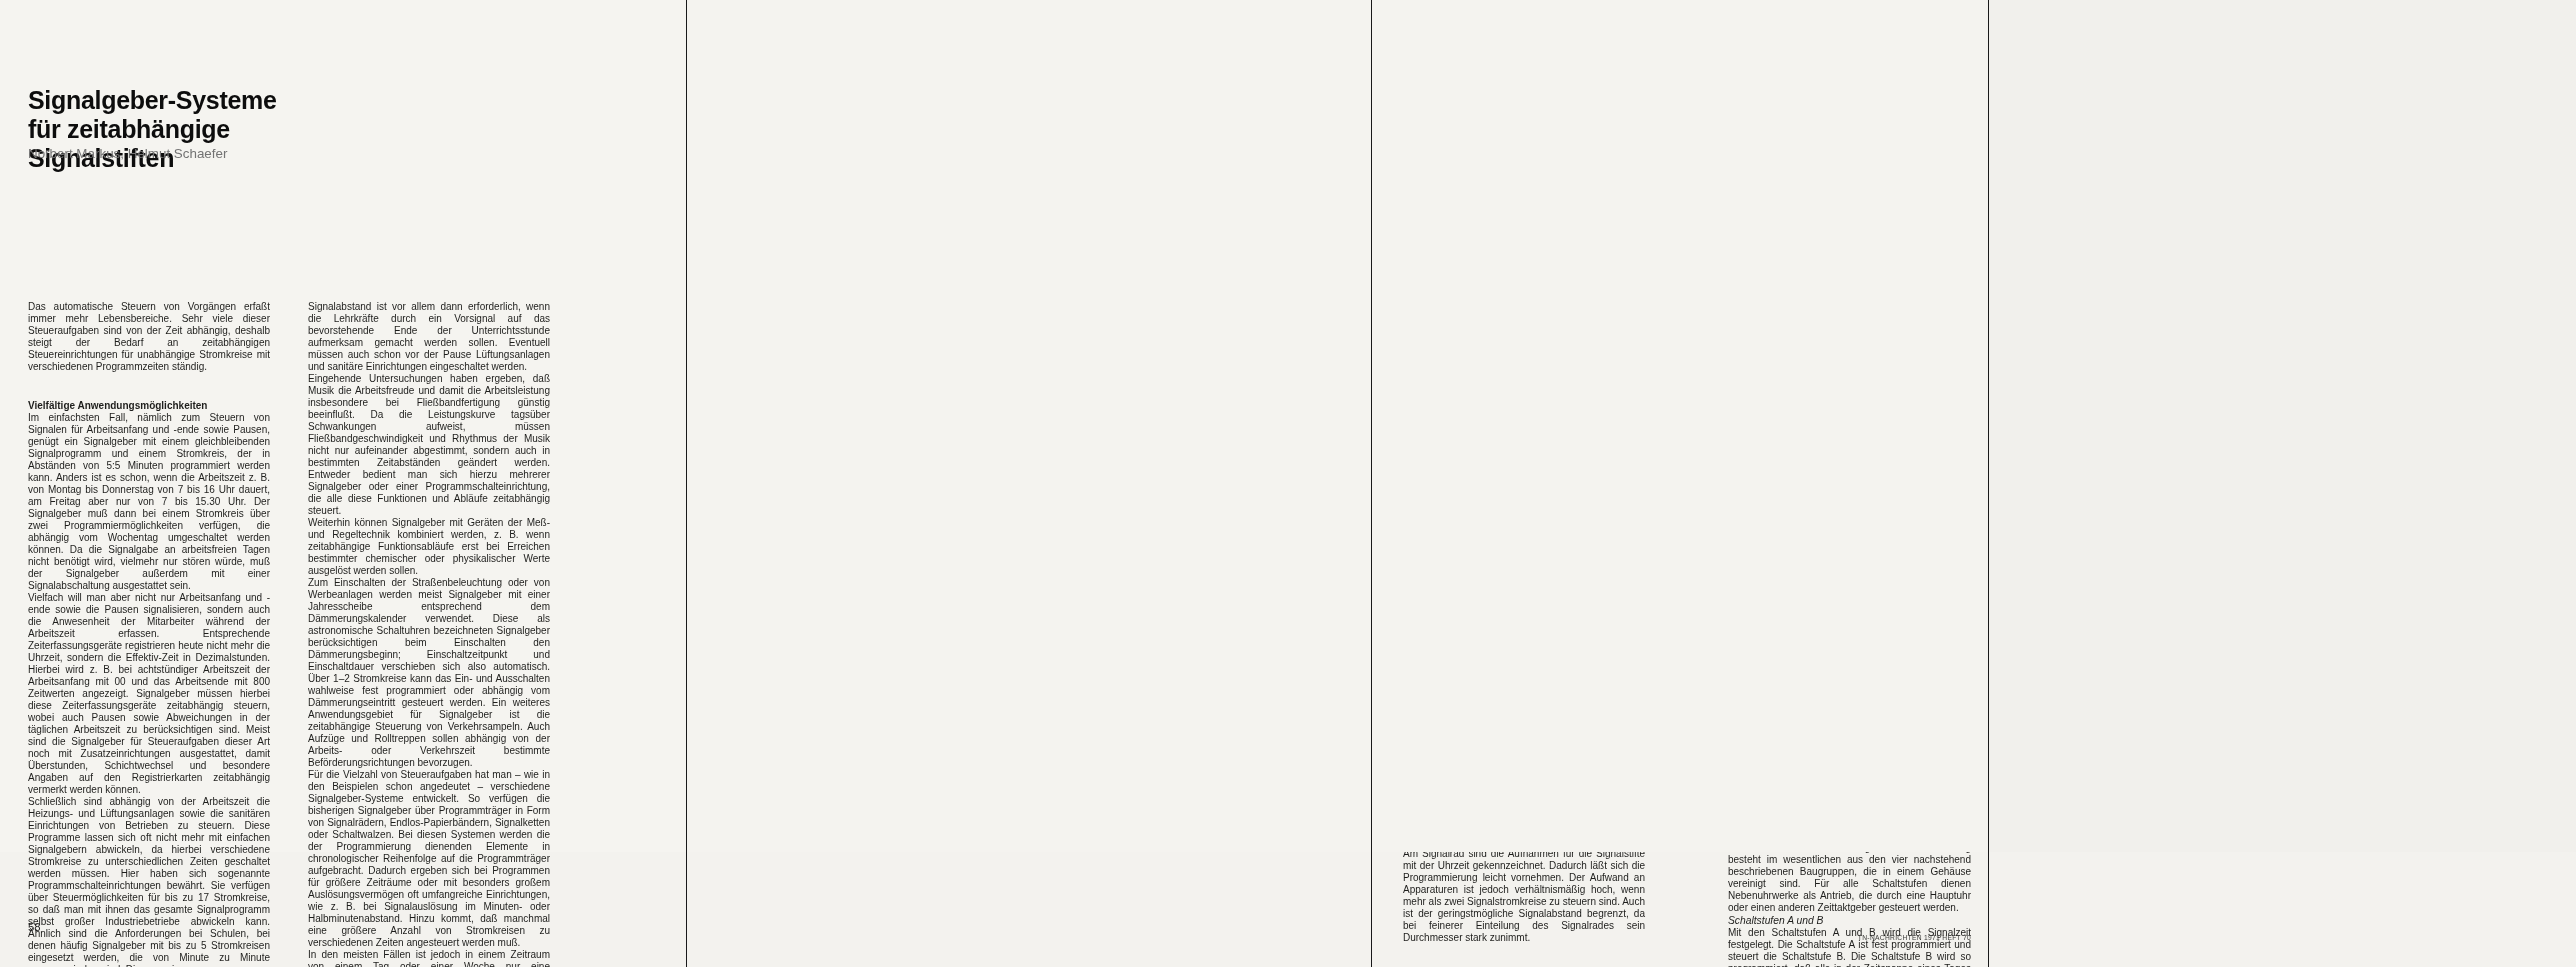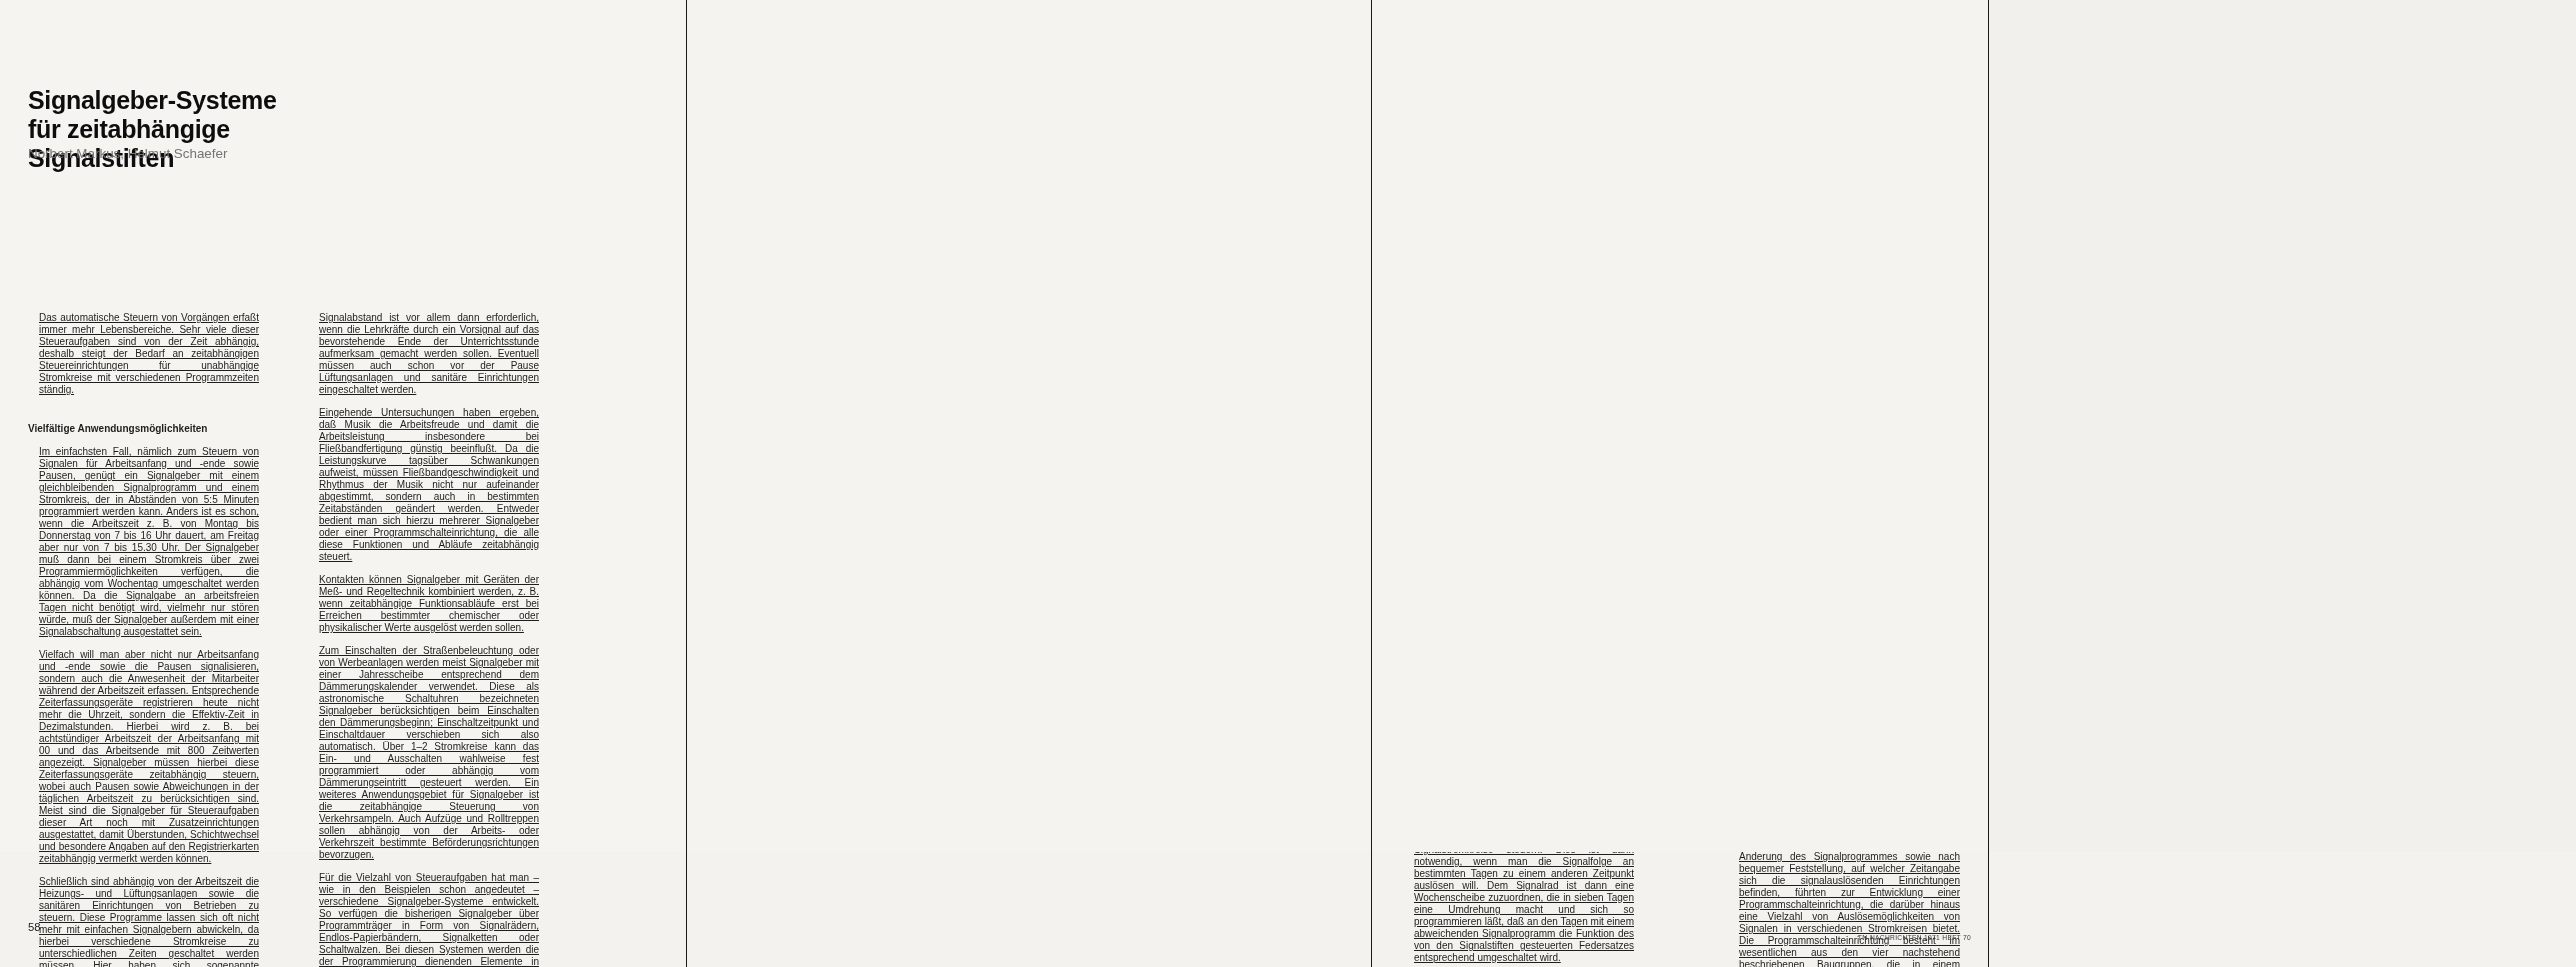--- a/index.html
+++ b/index.html
@@ -13,21 +13,21 @@
   .divider{position:absolute;top:0;height:968px;width:1px;background:#19191a;}
   .article-title{
     position:absolute;left:28px;top:86px;width:319px;
     font-size:25px;line-height:29px;font-weight:bold;letter-spacing:-0.3px;color:#0d0d0d;
   }
   .authors{position:absolute;left:28px;top:146px;font-size:13.4px;color:#737373;}
   .col{
     position:absolute;text-align:justify;
     font-size:10px;line-height:12px;color:#1e1e1c;
   }
-  .col p{margin:11px;text-decoration:underline;}
+  .col p{margin:0;}
   .col .b-lead{margin-bottom:16.5px;}
   .col .b-h{font-weight:bold;font-size:10px;margin-top:27px;}
   .col .b-hi{font-style:italic;font-size:10.3px;margin-top:1px;}
   .page-number{position:absolute;left:28px;top:921px;font-size:11.3px;color:#222;}
   .journal-footer{position:absolute;font-size:6.7px;letter-spacing:0.3px;color:#3a3a38;}
   .journal-footer.f-p2{left:1041px;width:243px;top:934px;text-align:right;}
 </style>
 </head>
 <body>
 
@@ -40,21 +40,21 @@
   <div class="col" style="left:28px;top:301px;width:242px;">
       <p class="b-lead">Das automatische Steuern von Vorgängen erfaßt immer mehr Lebensbereiche. Sehr viele dieser Steueraufgaben sind von der Zeit abhängig, deshalb steigt der Bedarf an zeitabhängigen Steuereinrichtungen für unabhängige Stromkreise mit verschiedenen Programmzeiten ständig.</p>
       <div class="b-h">Vielfältige Anwendungsmöglichkeiten</div>
       <p class="b-p">Im einfachsten Fall, nämlich zum Steuern von Signalen für Arbeitsanfang und -ende sowie Pausen, genügt ein Signalgeber mit einem gleichbleibenden Signalprogramm und einem Stromkreis, der in Abständen von 5:5 Minuten programmiert werden kann. Anders ist es schon, wenn die Arbeitszeit z. B. von Montag bis Donnerstag von 7 bis 16 Uhr dauert, am Freitag aber nur von 7 bis 15.30 Uhr. Der Signalgeber muß dann bei einem Stromkreis über zwei Programmiermöglichkeiten verfügen, die abhängig vom Wochentag umgeschaltet werden können. Da die Signalgabe an arbeitsfreien Tagen nicht benötigt wird, vielmehr nur stören würde, muß der Signalgeber außerdem mit einer Signalabschaltung ausgestattet sein.</p>
       <p class="b-p">Vielfach will man aber nicht nur Arbeitsanfang und -ende sowie die Pausen signalisieren, sondern auch die Anwesenheit der Mitarbeiter während der Arbeitszeit erfassen. Entsprechende Zeiterfassungsgeräte registrieren heute nicht mehr die Uhrzeit, sondern die Effektiv-Zeit in Dezimalstunden. Hierbei wird z. B. bei achtstündiger Arbeitszeit der Arbeitsanfang mit 00 und das Arbeitsende mit 800 Zeitwerten angezeigt. Signalgeber müssen hierbei diese Zeiterfassungsgeräte zeitabhängig steuern, wobei auch Pausen sowie Abweichungen in der täglichen Arbeitszeit zu berücksichtigen sind. Meist sind die Signalgeber für Steueraufgaben dieser Art noch mit Zusatzeinrichtungen ausgestattet, damit Überstunden, Schichtwechsel und besondere Angaben auf den Registrierkarten zeitabhängig vermerkt werden können.</p>
       <p class="b-p">Schließlich sind abhängig von der Arbeitszeit die Heizungs- und Lüftungsanlagen sowie die sanitären Einrichtungen von Betrieben zu steuern. Diese Programme lassen sich oft nicht mehr mit einfachen Signalgebern abwickeln, da hierbei verschiedene Stromkreise zu unterschiedlichen Zeiten geschaltet werden müssen. Hier haben sich sogenannte Programmschalteinrichtungen bewährt. Sie verfügen über Steuermöglichkeiten für bis zu 17 Stromkreise, so daß man mit ihnen das gesamte Signalprogramm selbst großer Industriebetriebe abwickeln kann. Ähnlich sind die Anforderungen bei Schulen, bei denen häufig Signalgeber mit bis zu 5 Stromkreisen eingesetzt werden, die von Minute zu Minute programmierbar sind. Dieser geringe</p>
     </div>
   <div class="col" style="left:308px;top:301px;width:242px;">
       <p class="b-p">Signalabstand ist vor allem dann erforderlich, wenn die Lehrkräfte durch ein Vorsignal auf das bevorstehende Ende der Unterrichtsstunde aufmerksam gemacht werden sollen. Eventuell müssen auch schon vor der Pause Lüftungsanlagen und sanitäre Einrichtungen eingeschaltet werden.</p>
       <p class="b-p">Eingehende Untersuchungen haben ergeben, daß Musik die Arbeitsfreude und damit die Arbeitsleistung insbesondere bei Fließbandfertigung günstig beeinflußt. Da die Leistungskurve tagsüber Schwankungen aufweist, müssen Fließbandgeschwindigkeit und Rhythmus der Musik nicht nur aufeinander abgestimmt, sondern auch in bestimmten Zeitabständen geändert werden. Entweder bedient man sich hierzu mehrerer Signalgeber oder einer Programmschalteinrichtung, die alle diese Funktionen und Abläufe zeitabhängig steuert.</p>
-      <p class="b-p">Kontakten können Signalgeber mit Geräten der Meß- und Regeltechnik kombiniert werden, z. B. wenn zeitabhängige Funktionsabläufe erst bei Erreichen bestimmter chemischer oder physikalischer Werte ausgelöst werden sollen.</p>
+      <p class="b-p">Weiterhin können Signalgeber mit Geräten der Meß- und Regeltechnik kombiniert werden, z. B. wenn zeitabhängige Funktionsabläufe erst bei Erreichen bestimmter chemischer oder physikalischer Werte ausgelöst werden sollen.</p>
       <p class="b-p">Zum Einschalten der Straßenbeleuchtung oder von Werbeanlagen werden meist Signalgeber mit einer Jahresscheibe entsprechend dem Dämmerungskalender verwendet. Diese als astronomische Schaltuhren bezeichneten Signalgeber berücksichtigen beim Einschalten den Dämmerungsbeginn; Einschaltzeitpunkt und Einschaltdauer verschieben sich also automatisch. Über 1–2 Stromkreise kann das Ein- und Ausschalten wahlweise fest programmiert oder abhängig vom Dämmerungseintritt gesteuert werden. Ein weiteres Anwendungsgebiet für Signalgeber ist die zeitabhängige Steuerung von Verkehrsampeln. Auch Aufzüge und Rolltreppen sollen abhängig von der Arbeits- oder Verkehrszeit bestimmte Beförderungsrichtungen bevorzugen.</p>
       <p class="b-p">Für die Vielzahl von Steueraufgaben hat man – wie in den Beispielen schon angedeutet – verschiedene Signalgeber-Systeme entwickelt. So verfügen die bisherigen Signalgeber über Programmträger in Form von Signalrädern, Endlos-Papierbändern, Signalketten oder Schaltwalzen. Bei diesen Systemen werden die der Programmierung dienenden Elemente in chronologischer Reihenfolge auf die Programmträger aufgebracht. Dadurch ergeben sich bei Programmen für größere Zeiträume oder mit besonders großem Auslösungsvermögen oft umfangreiche Einrichtungen, wie z. B. bei Signalauslösung im Minuten- oder Halbminutenabstand. Hinzu kommt, daß manchmal eine größere Anzahl von Stromkreisen zu verschiedenen Zeiten angesteuert werden muß.</p>
       <p class="b-p">In den meisten Fällen ist jedoch in einem Zeitraum von einem Tag oder einer Woche nur eine verhältnismäßig ge-</p>
     </div>
   <div class="page-number">58</div>
 </div>
 <div class="divider" style="left:686px;"></div>
 
 <div class="page" style="left:687px;width:684px;background:#f4f3ef;">
   <div class="col" style="left:716px;top:281px;width:242px;">

